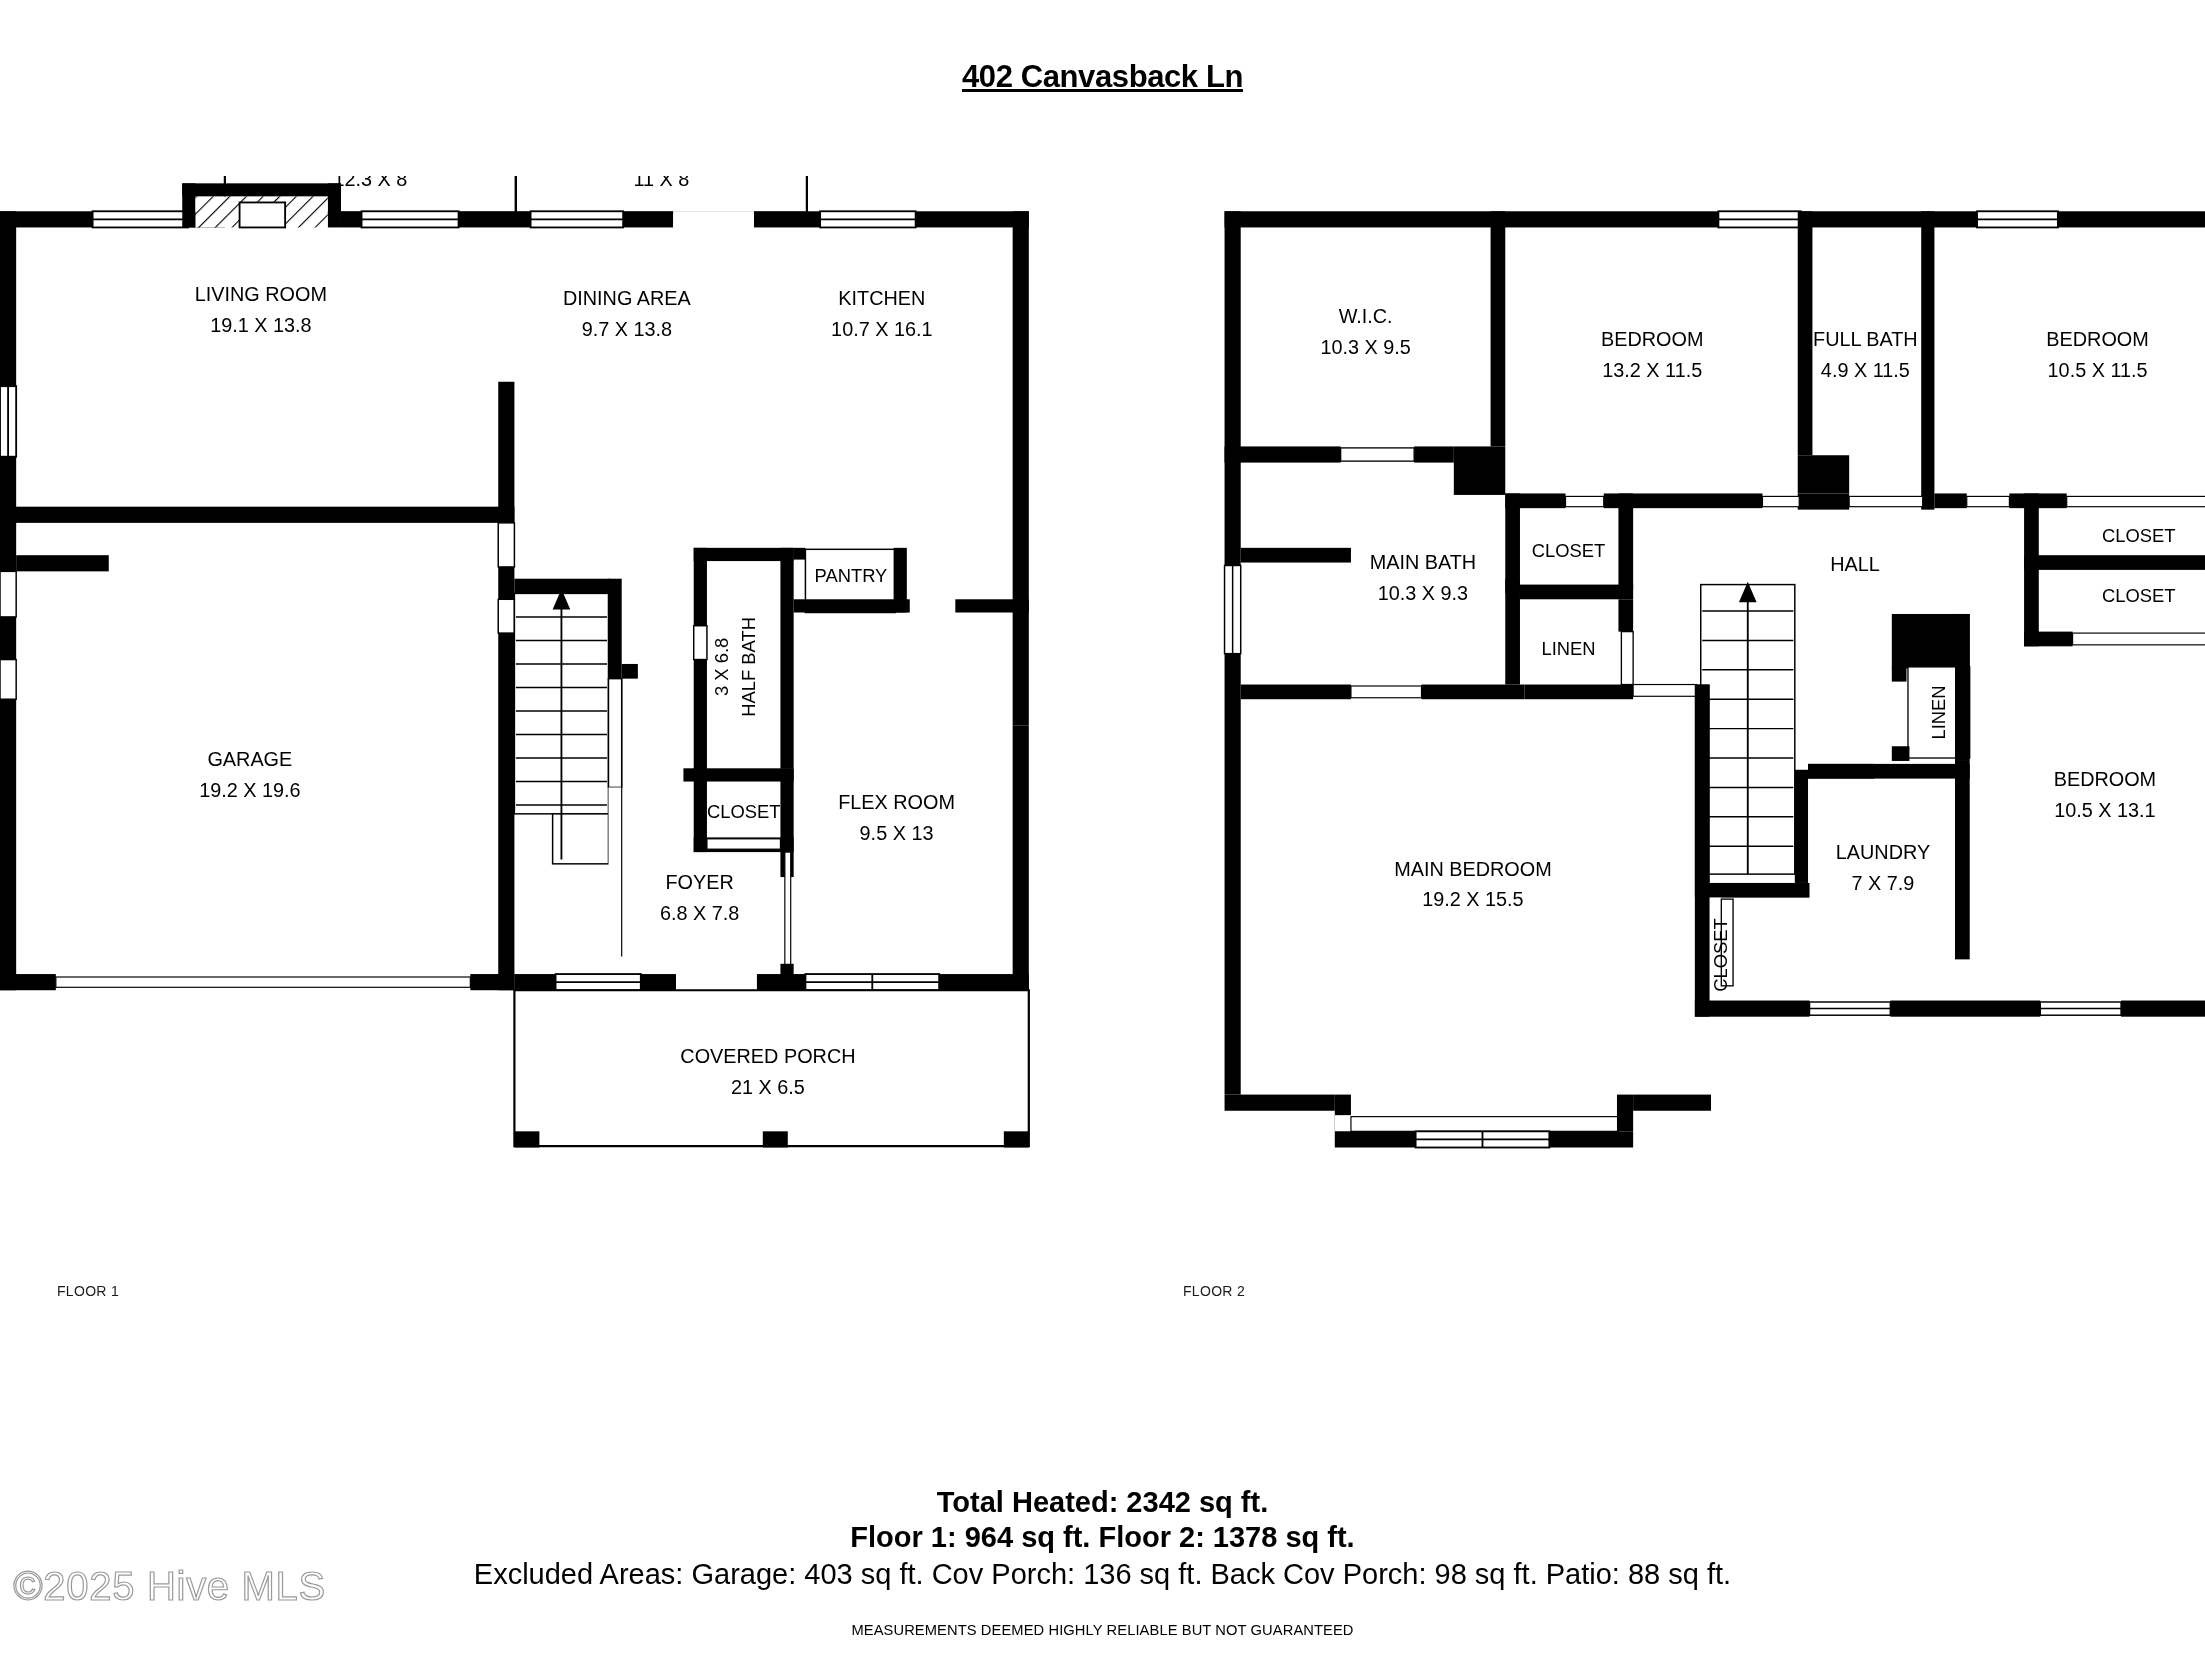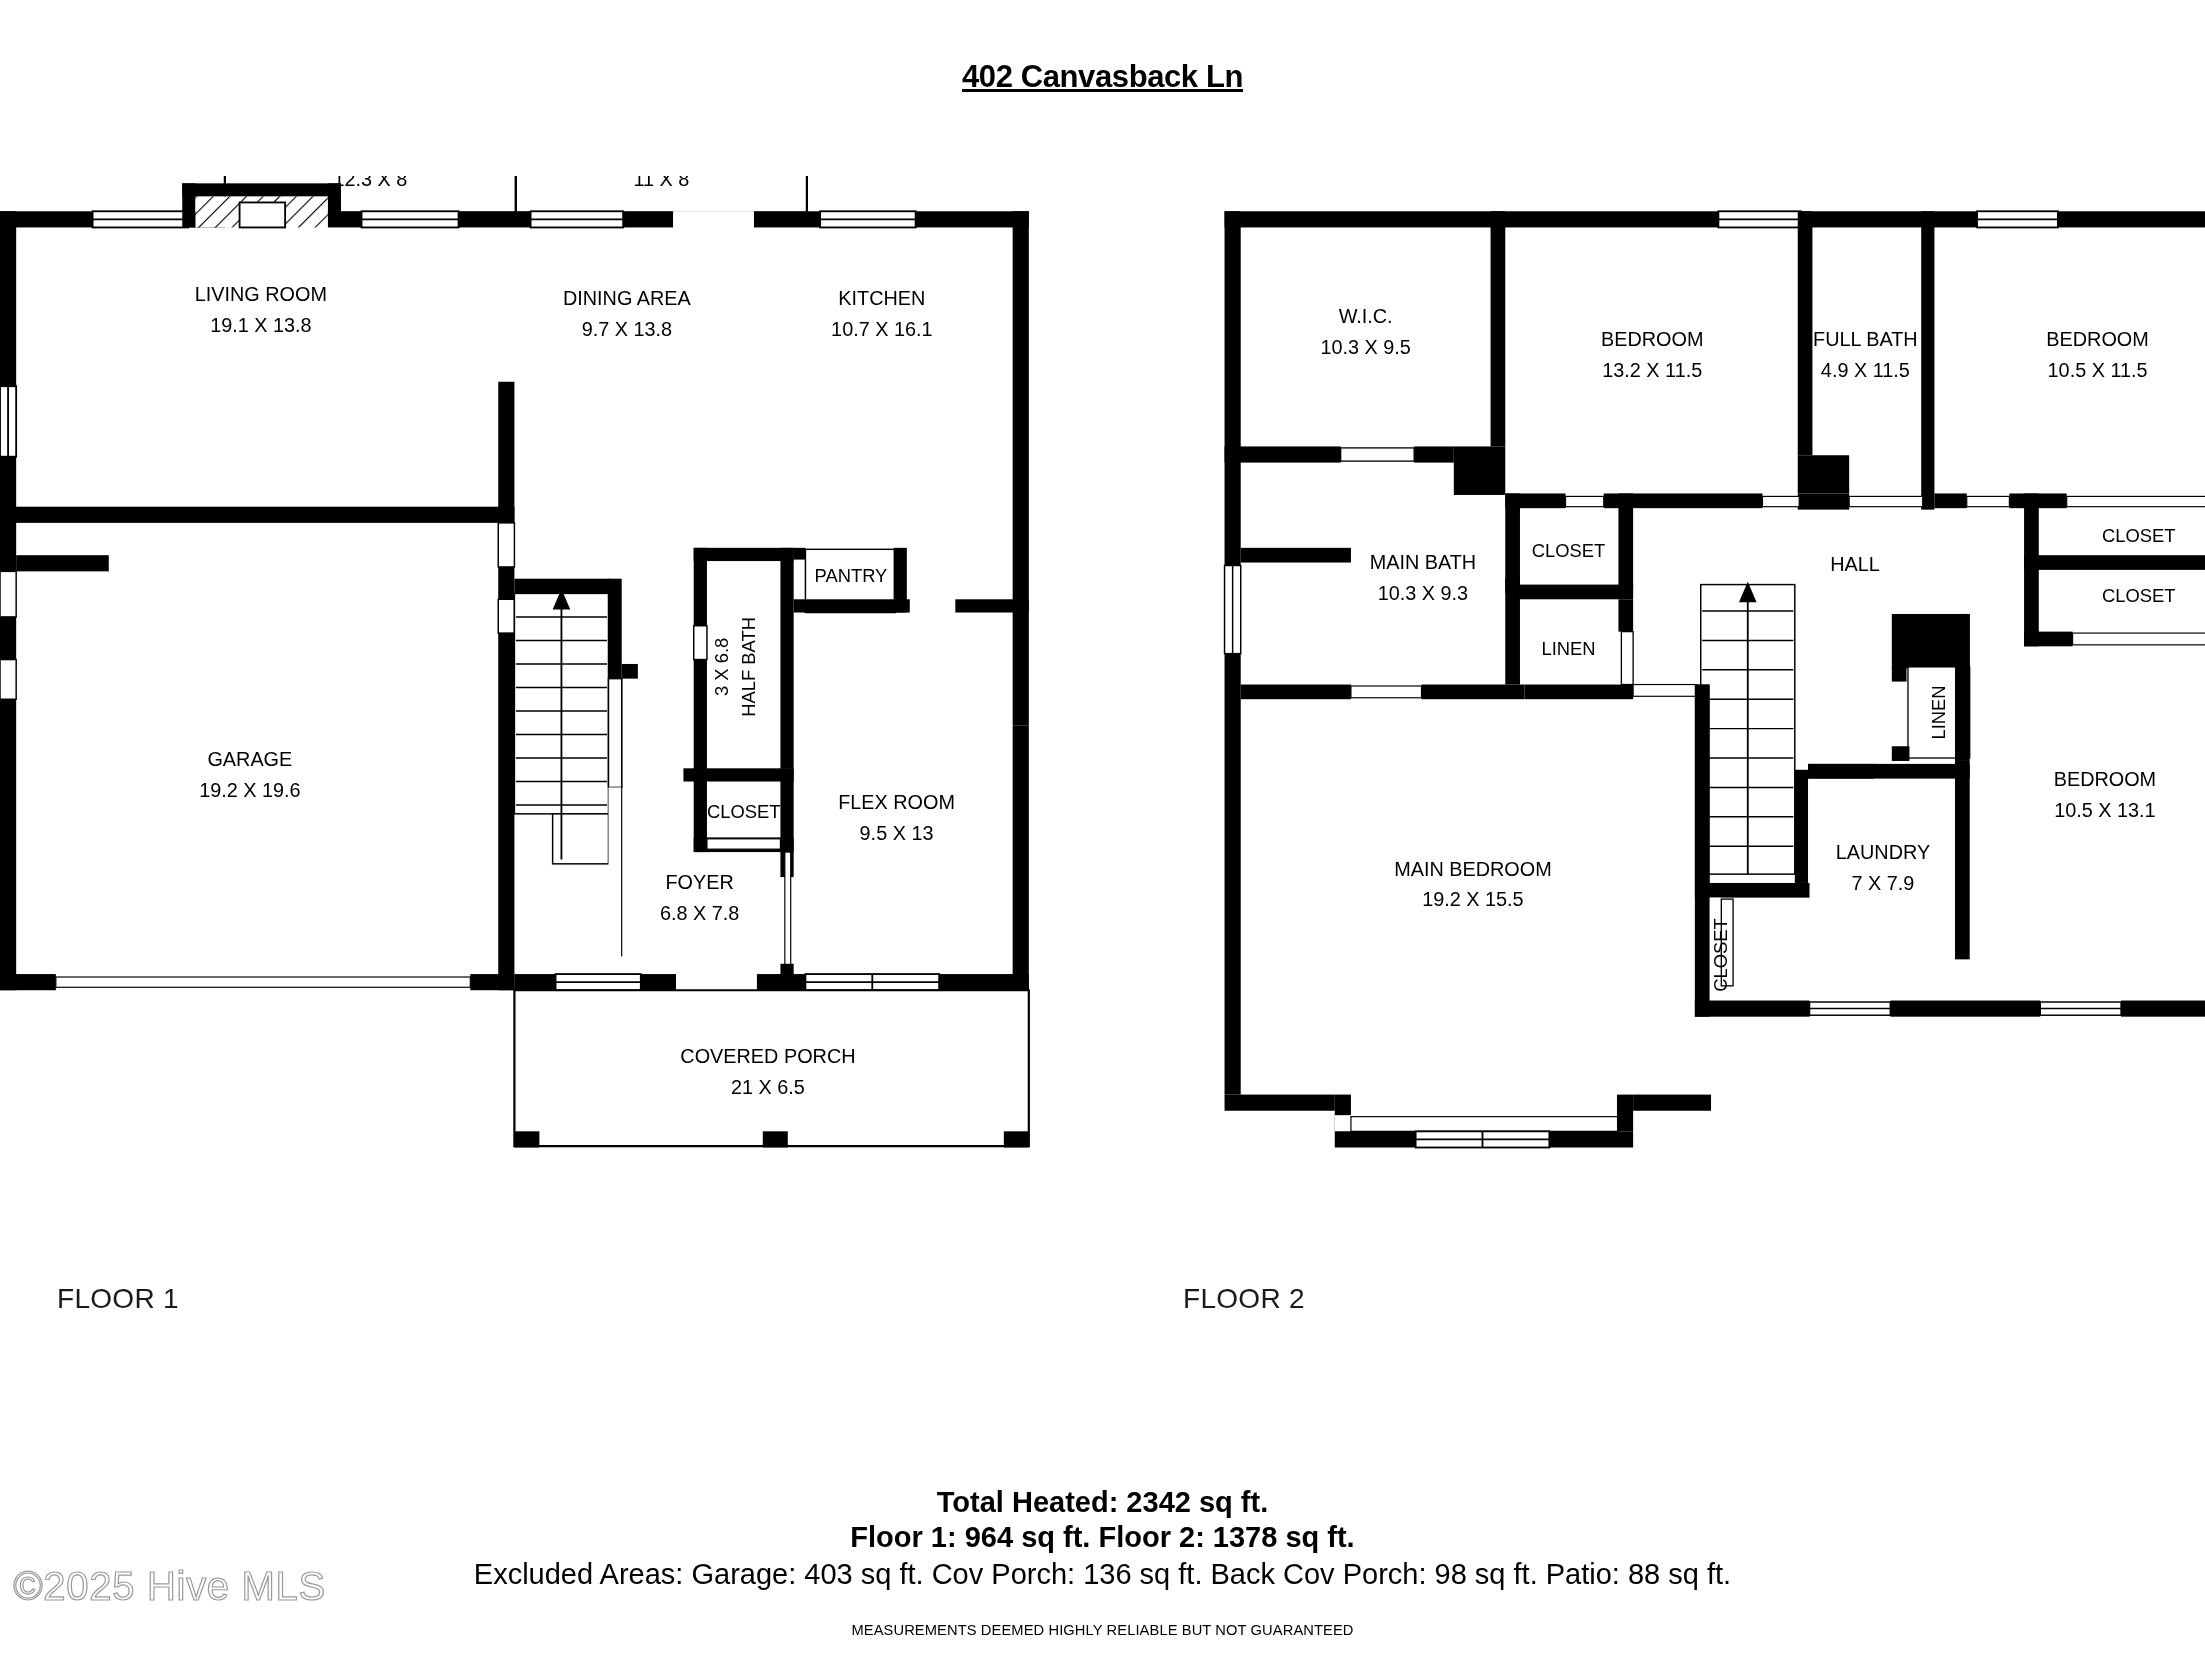--- a/index.html
+++ b/index.html
@@ -33,21 +33,21 @@
   
   .plan { position: absolute; }
   #floor1-plan { left: 0px;    top: 176px; width: 1117px; height: 1117px; }
   #floor2-plan { left: 1132px; top: 176px; width: 1258px; height: 1117px; }
 
   .plan svg { display: block; width: 100%; height: 100%; }
 
   
   .floor-caption {
     position: absolute;
-    font-size: 28px;
+    font-size: 14px;
     letter-spacing: 0.3px;
     color: #1a1a1a;
   }
   #floor1-caption { left: 57px;  top: 1283px; }
   #floor2-caption { left: 1183px; top: 1283px; }
 
   
   #footer {
     position: absolute;
     top: 1485px; left: 0; width: 2205px;

